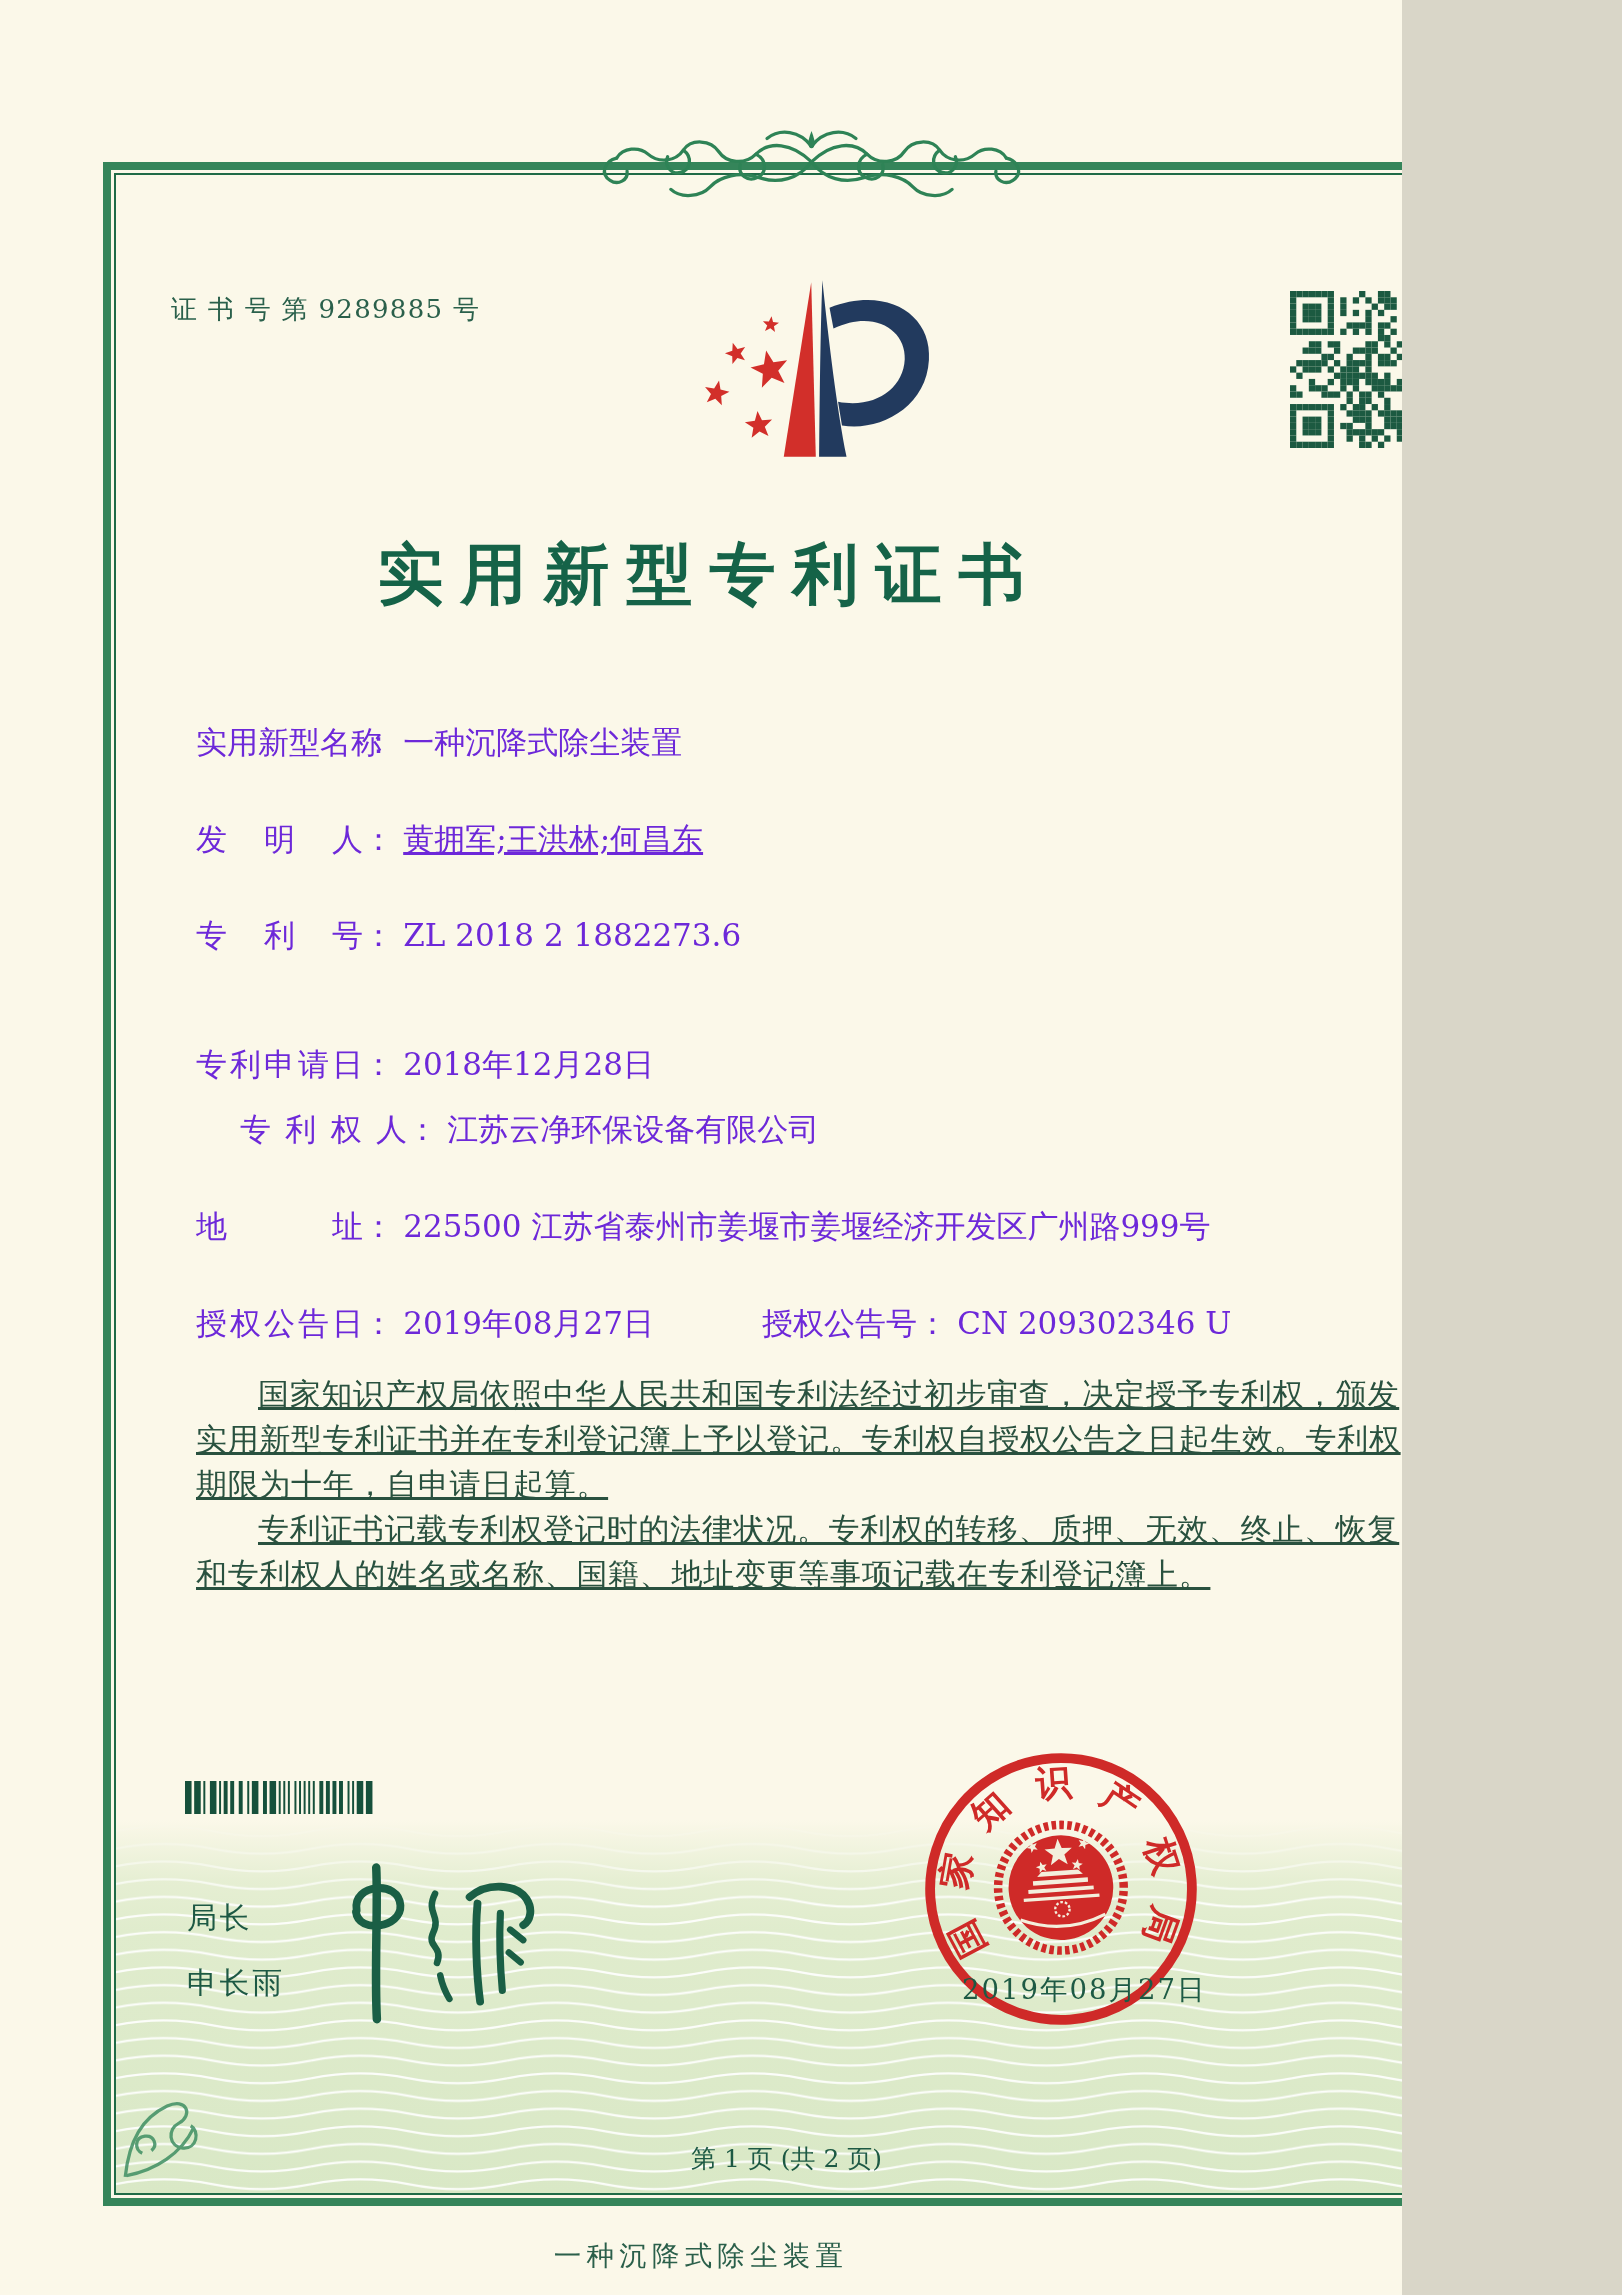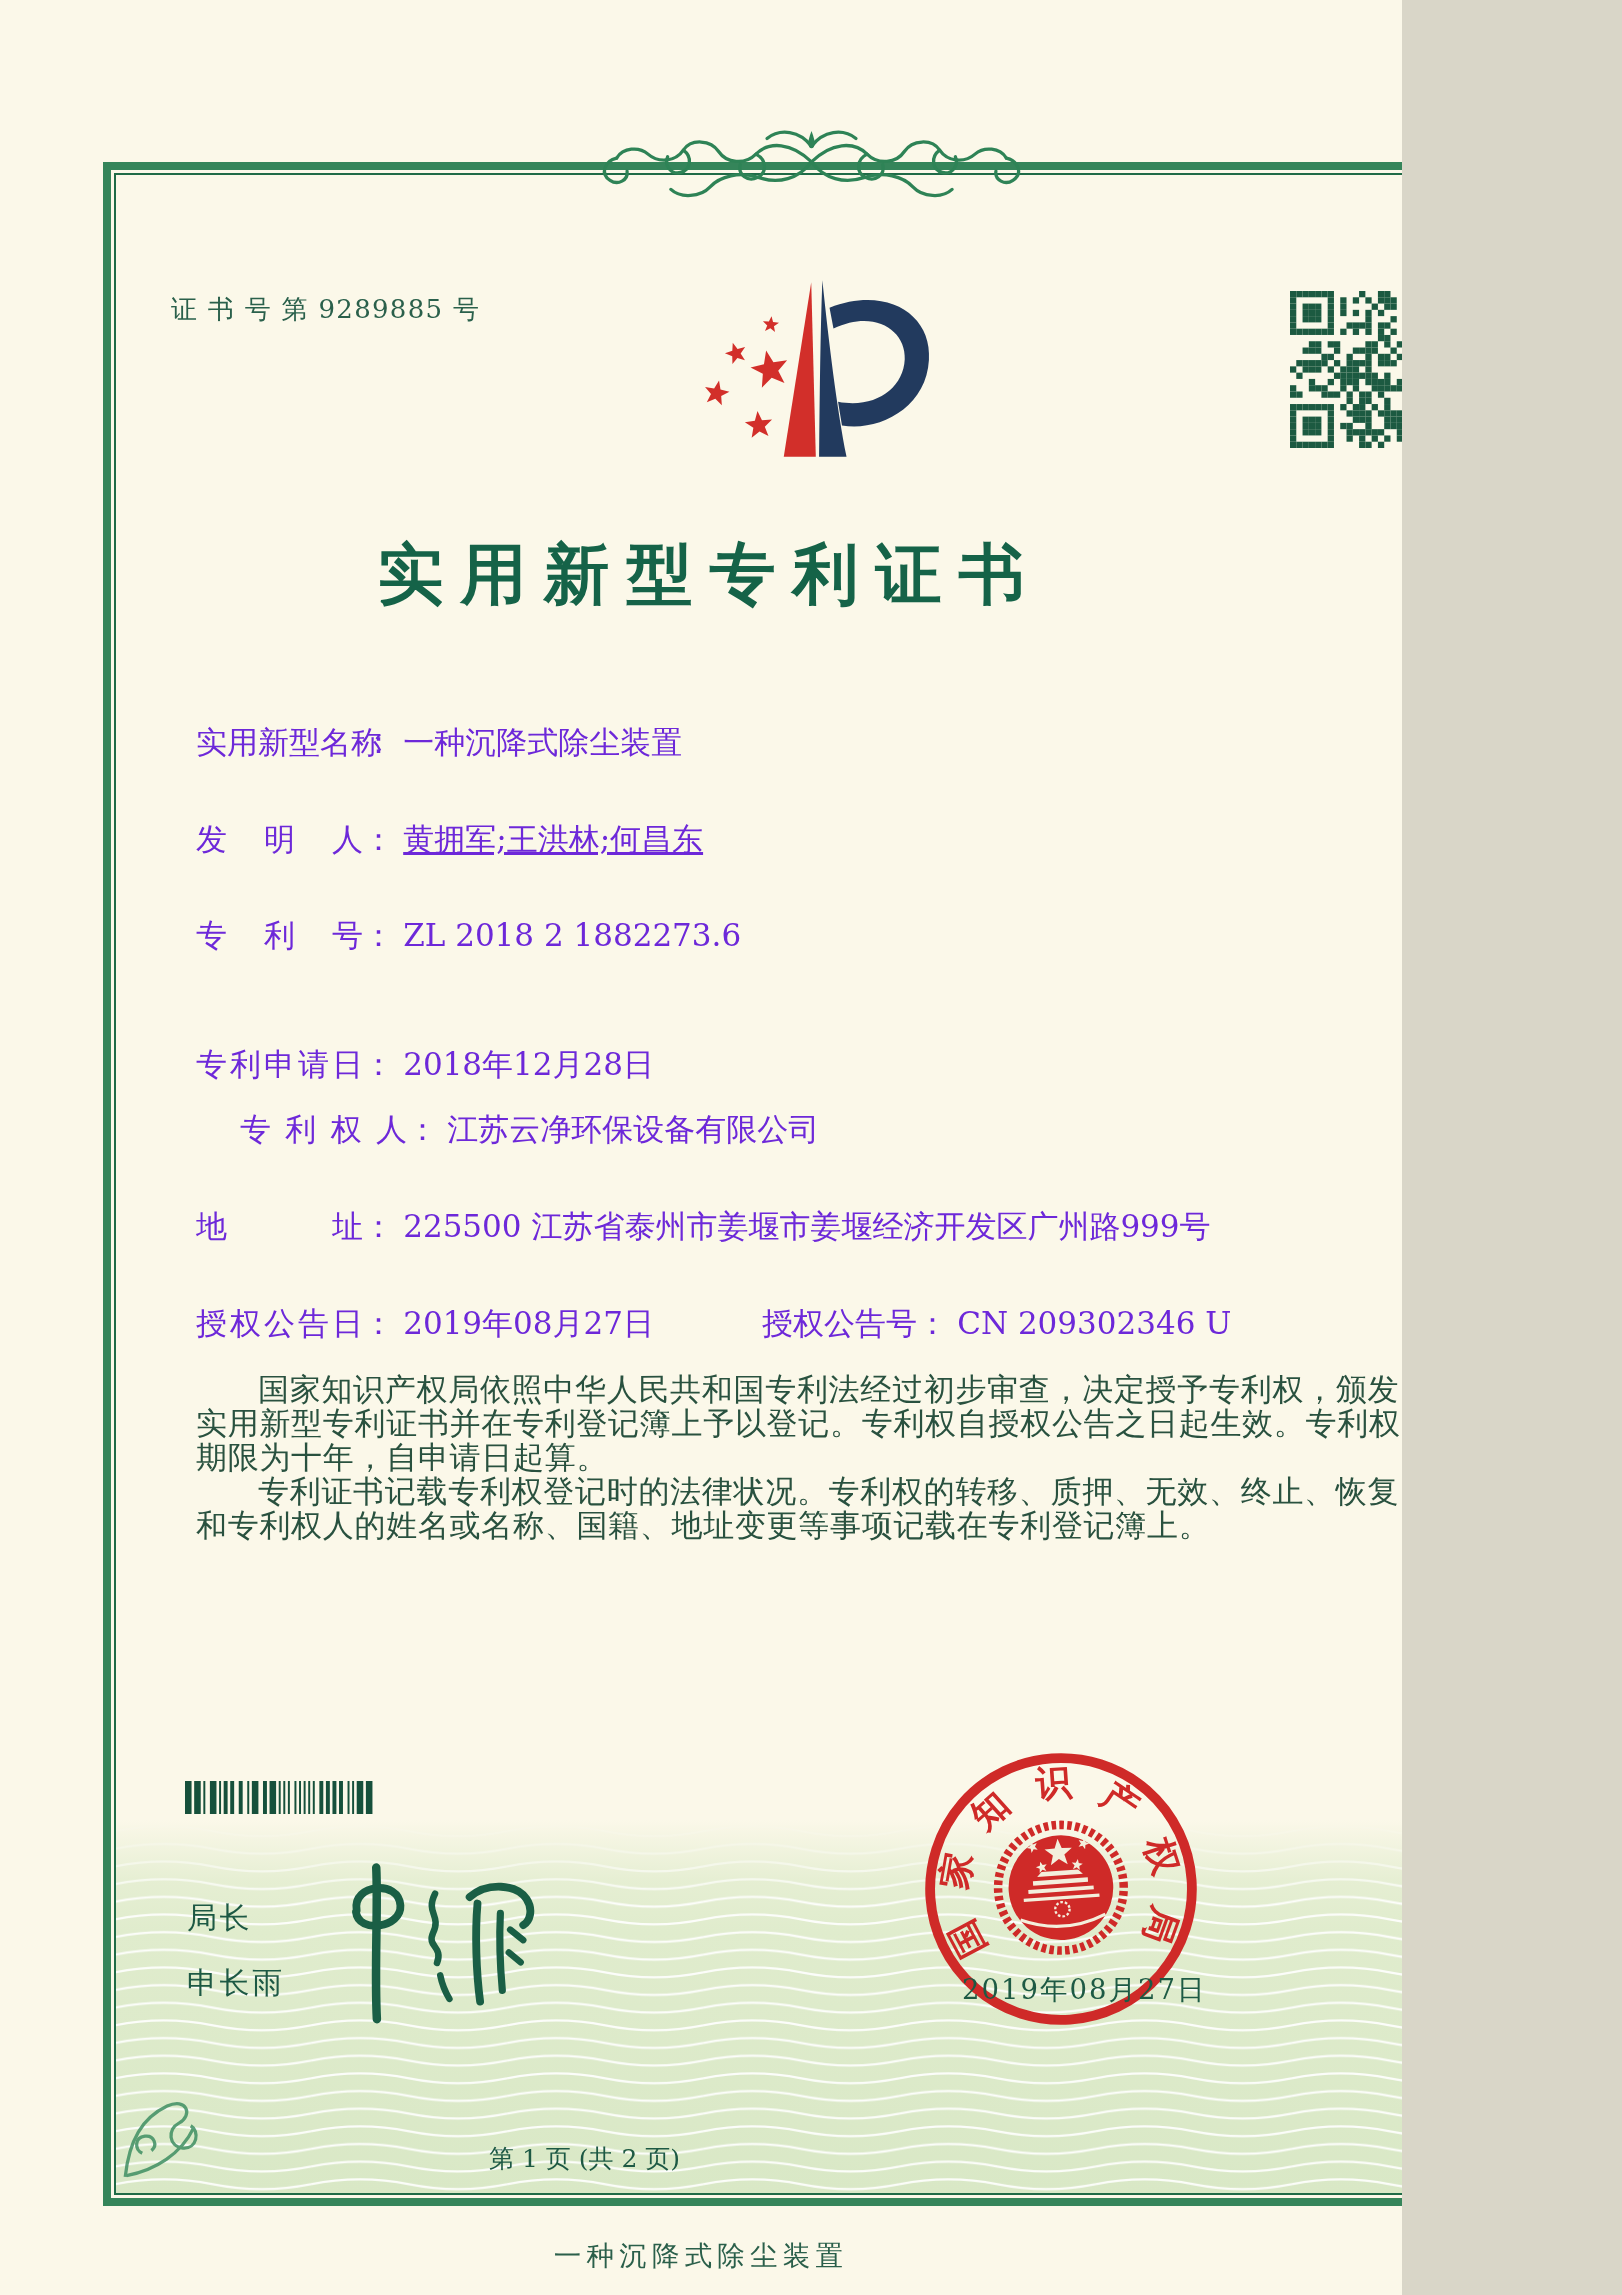--- a/index.html
+++ b/index.html
@@ -24,31 +24,31 @@
   .title{position:absolute;left:0;top:530px;width:100%;text-align:center;font-size:66px;font-weight:600;
          letter-spacing:17px;text-indent:17px;color:#156348;z-index:4;}
 
   .fields{position:absolute;left:196px;top:0;width:0;height:0;z-index:4;}
   .frow{position:absolute;left:0;font-size:31px;color:#6d28d9;white-space:nowrap;}
   .flabel{display:inline-block;width:167px;text-align:justify;text-align-last:justify;}
   .fcolon{display:inline-block;margin-right:9.2px;}
   .grant{position:absolute;left:566px;top:0;white-space:nowrap;}
 
   .paras{position:absolute;left:196px;top:1372px;width:1233px;z-index:4;}
-  .paras p{margin:0;font-size:31px;line-height:34px;text-indent:2em;letter-spacing:0.7px;color:#29513f;}
+  .paras p{margin:0;font-size:31px;line-height:45px;text-indent:2em;letter-spacing:0.7px;color:#29513f;text-decoration:underline;}
 
   .barcode{position:absolute;left:185px;top:1781px;width:194px;height:33px;z-index:4;}
   .sig-title{position:absolute;left:187px;top:1898px;font-size:30px;color:#1d5944;z-index:4;letter-spacing:2.6px;}
   .sig-name{position:absolute;left:187px;top:1963px;font-size:30px;color:#1d5944;z-index:4;letter-spacing:2.6px;}
   .autograph{position:absolute;left:301px;top:1848px;width:255px;height:196px;z-index:4;}
 
   .seal{position:absolute;left:919px;top:1747px;width:284px;height:284px;transform:rotate(-4deg);z-index:4;}
   .seal-date{position:absolute;left:962px;top:1972px;font-size:27.5px;letter-spacing:2px;color:#1d5a44;z-index:5;}
 
-  .pageno{position:absolute;left:489px;top:2142px;width:393px;text-align:left;font-size:25px;color:#1d5944;z-index:4;}
+  .pageno{position:absolute;left:489px;top:2142px;width:393px;text-align:right;font-size:25px;color:#1d5944;z-index:4;}
   .bottom-note{position:absolute;left:0;top:2238px;width:100%;text-align:center;font-size:27.5px;
                letter-spacing:5.2px;color:#2a5f4a;z-index:4;}
 </style>
 </head>
 <body>
 
 <div class="page">
 
   <div class="security">
     <svg width="1406" height="374" viewBox="0 0 2148 572">

